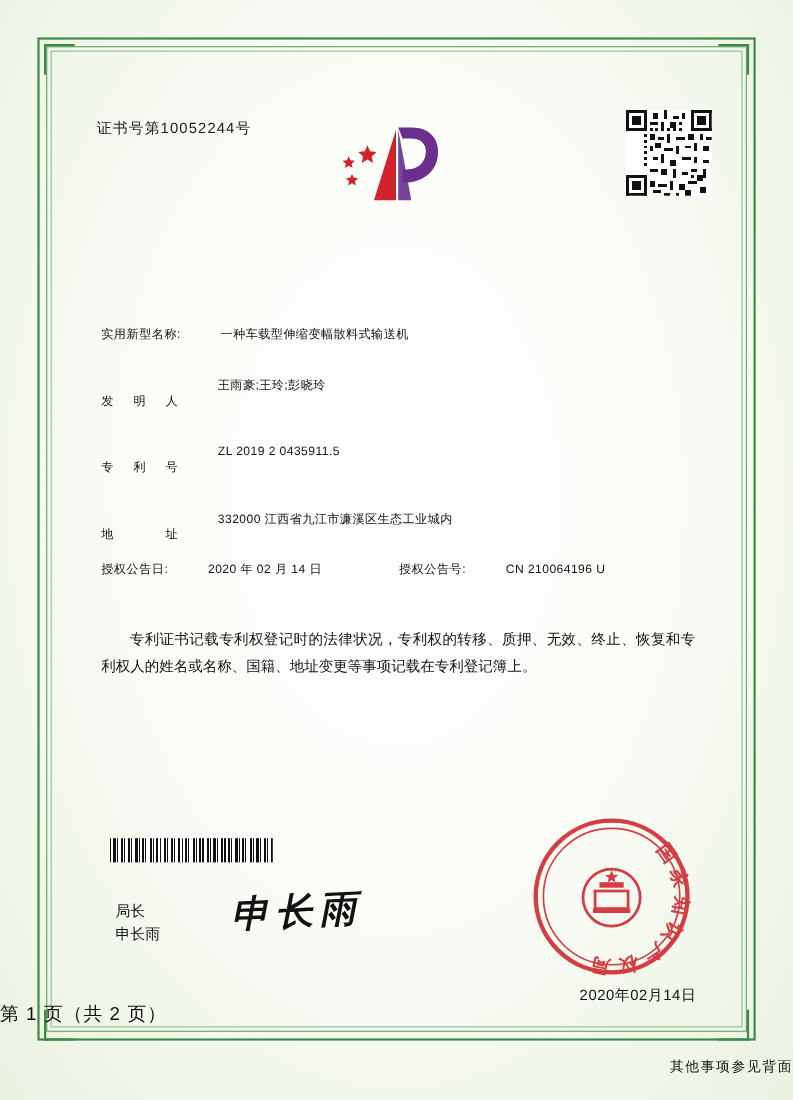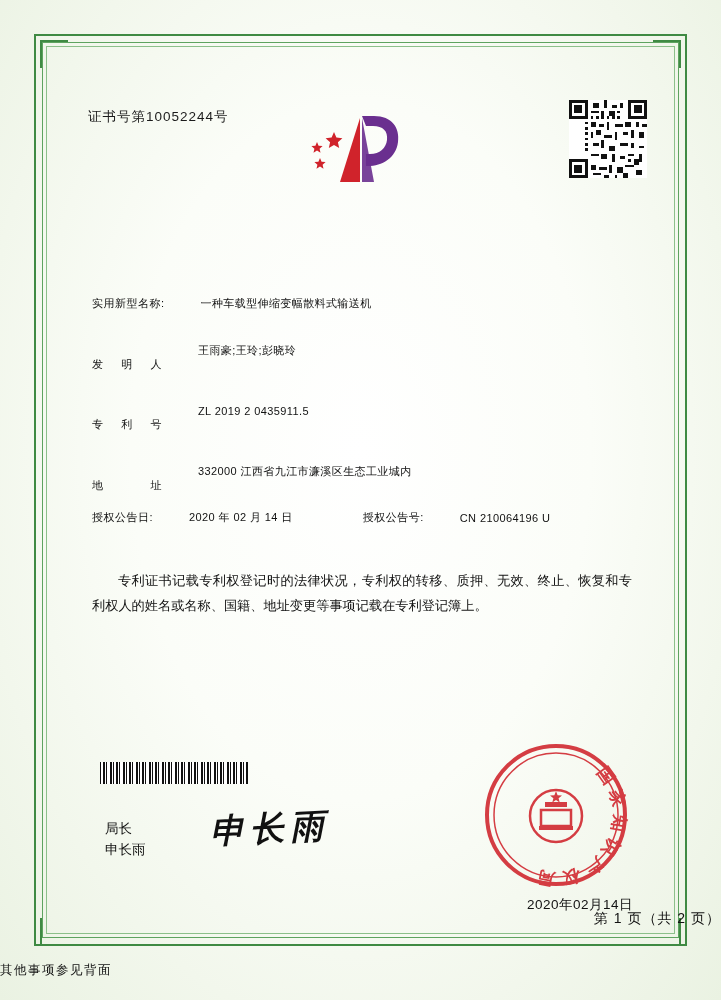--- a/index.html
+++ b/index.html
@@ -226,30 +226,30 @@
     color: #111;
     letter-spacing: 0.5px;
     margin-top: 24px;
   }
 
   
   .page-num {
     position: absolute;
     left: 0; right: 0;
     top: 910px;
-    text-align: right;
-    font-size: 14px;
+    text-align: left;
+    font-size: 17px;
     color: #111;
     letter-spacing: 1px;
   }
   .back-note {
     position: absolute;
     left: 0; right: 0;
     top: 962px;
-    text-align: left;
+    text-align: right;
     font-size: 12.5px;
     color: #111;
     letter-spacing: 1.5px;
   }
 </style>
 </head>
 <body>
 
 <div class="page">
 

